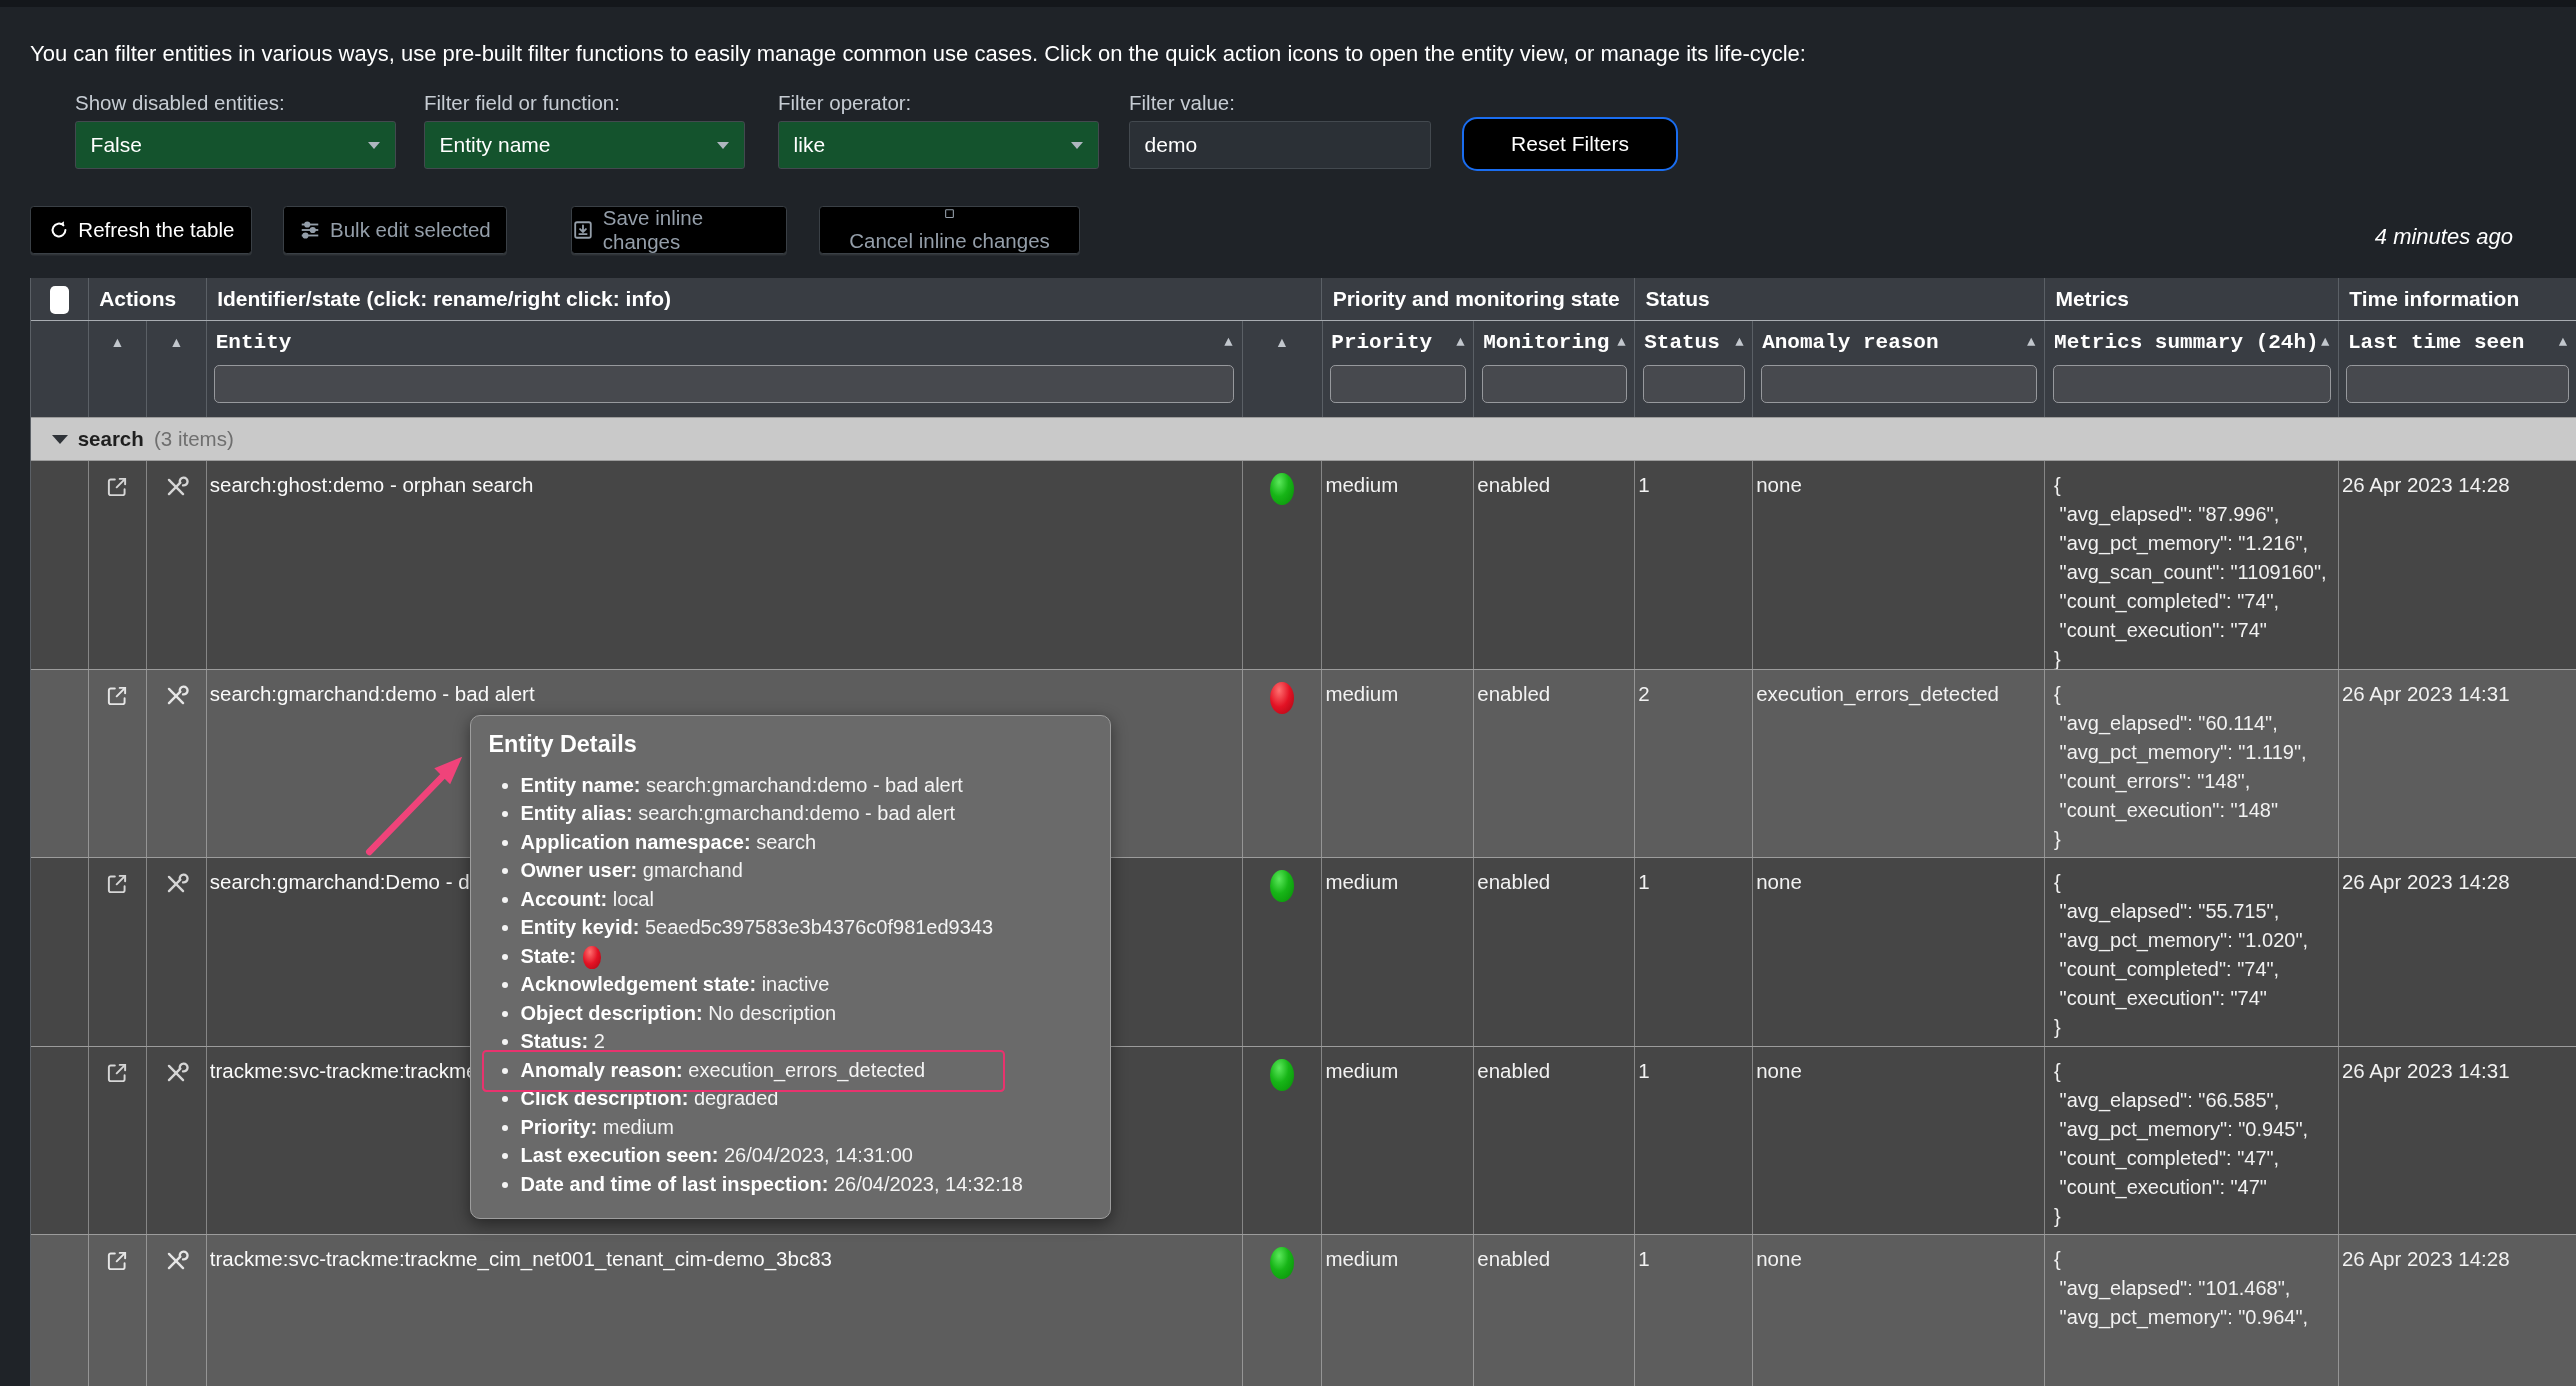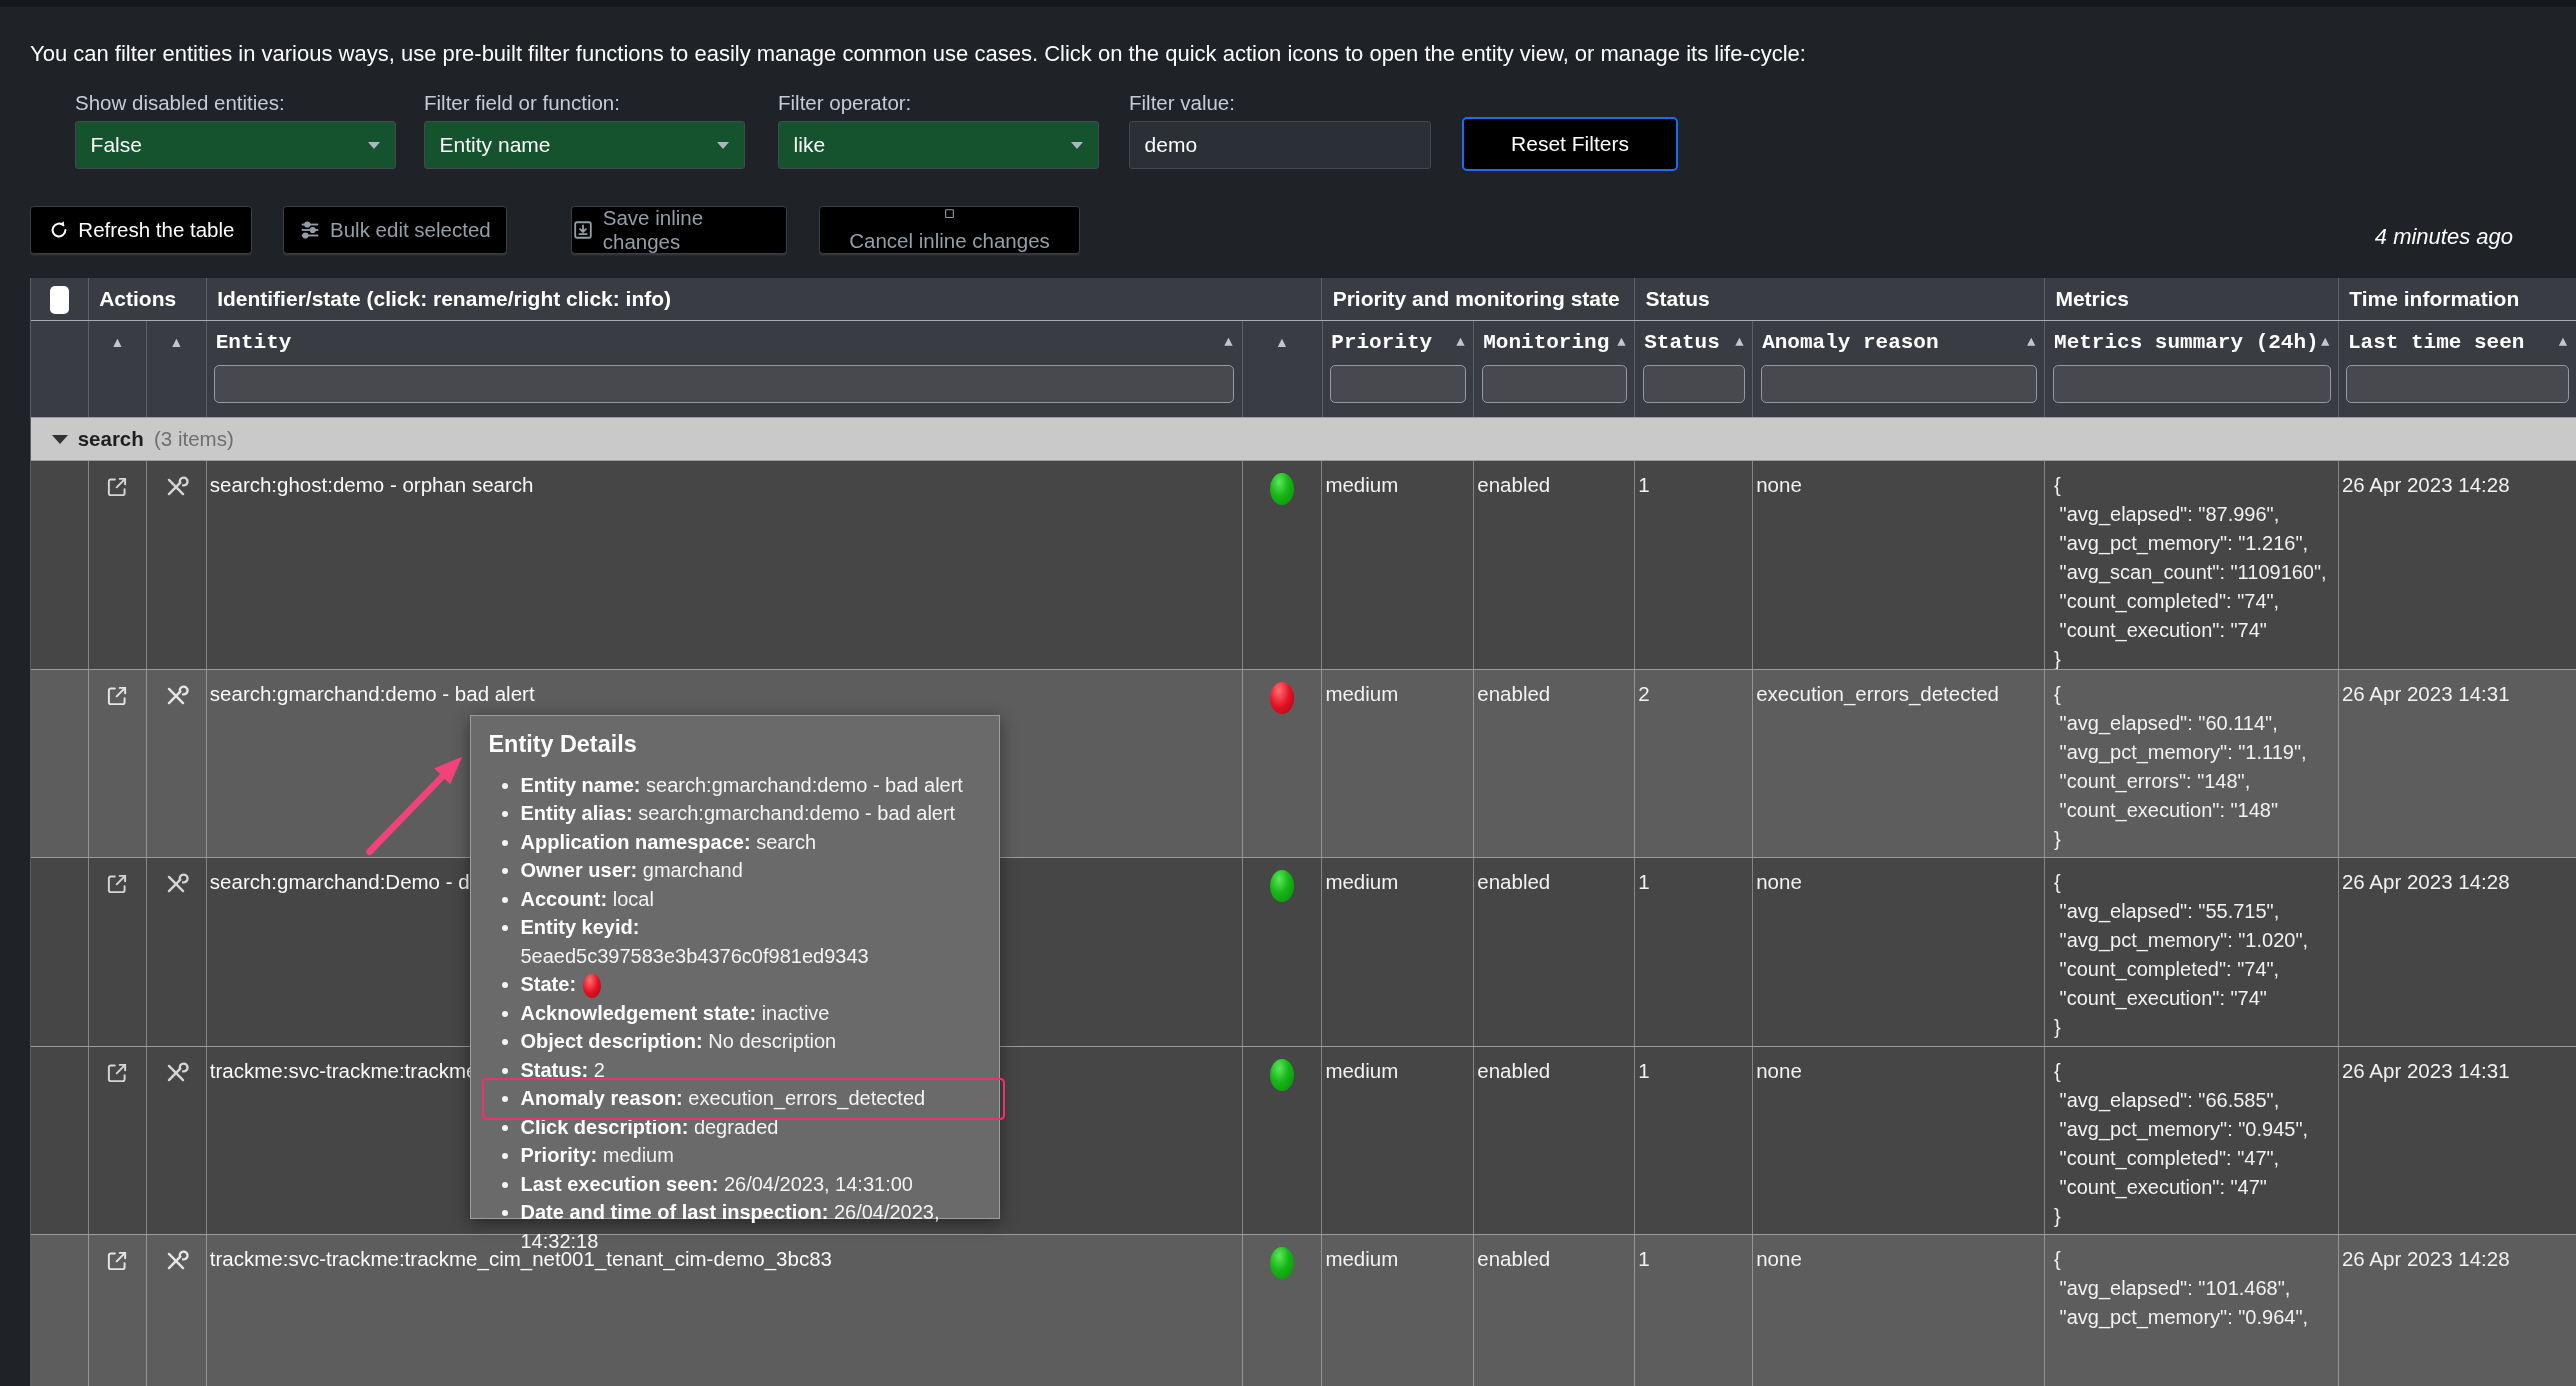--- a/index.html
+++ b/index.html
@@ -11,21 +11,21 @@
 
   .flabel { position:absolute; top:91px; font-size:20.5px; color:#c6ccd3; }
   .fctrl  { position:absolute; top:121px; height:48px; background:#14532d; border:0.7px solid #43494f;
             border-radius:2.9px; display:flex; align-items:center; padding:0 14.6px; font-size:21px; color:#fff; }
   .fctrl .val { flex:1; }
   .chev { width:0; height:0; border-left:6.6px solid transparent; border-right:6.6px solid transparent;
           border-top:7.3px solid #aeb6bf; margin-left:10.2px; }
   #filter-value-input { position:absolute; top:121px; height:48px; background:#2b3036; border:0.7px solid #43494f;
             border-radius:2.9px; font-size:21px; color:#fff; padding:0 14.6px; font-family:"Liberation Sans",sans-serif; }
   #reset-btn { position:absolute; left:1462px; top:117px; width:216px; height:54px; background:#000;
-            border:2.2px solid #1a6df0; border-radius:5px; color:#fff; font-size:21px; display:flex;
+            border:2.2px solid #1a6df0; border-radius:15px; color:#fff; font-size:21px; display:flex;
             align-items:center; justify-content:center; }
 
   .tbtn { position:absolute; top:206px; height:48px; background:#000; border:0.7px solid #3a4046;
           border-radius:3.7px; display:flex; align-items:center; justify-content:center; gap:8.8px;
           font-size:20.5px; box-shadow:0 1.5px 0 rgba(255,255,255,0.08); }
   .tbtn.enabled { color:#ffffff; }
   .tbtn.disabled { color:#949ea9; }
   #last-refresh { position:absolute; right:63px; top:224px; font-size:22px; font-style:italic; color:#fff; }
 
   
@@ -68,22 +68,22 @@
   .entity { font-size:20.5px; color:#fafafa; white-space:nowrap; padding-top:11.7px; padding-left:2.9px; }
   .dotcell { display:flex; justify-content:center; padding-top:11.7px; }
   .dot { width:23.4px; height:32px; border-radius:50%; }
   .dot.green { background: radial-gradient(ellipse at 38% 28%, #5ce85c 0%, #17b517 45%, #068c06 100%); }
   .dot.red   { background: radial-gradient(ellipse at 38% 26%, #ff7070 0%, #e31224 50%, #a50613 100%); }
   .cellv { font-size:20.5px; padding-top:11.7px; padding-left:2.9px; white-space:nowrap; }
   .mline { font-size:20px; line-height:29px; white-space:pre; }
   .metcell { padding-top:10.2px; }
 
   
-  #tooltip { position:absolute; left:470px; top:715px; width:530px; height:504px; background:#6a6a6a;
-             border:0.7px solid #9d9d9d; border-radius:0; box-shadow:0 4.4px 16px rgba(0,0,0,0.45);
+  #tooltip { position:absolute; left:470px; top:715px; width:641px; height:504px; background:#6a6a6a;
+             border:0.7px solid #9d9d9d; border-radius:10px; box-shadow:0 4.4px 16px rgba(0,0,0,0.45);
              padding:14.6px 17.5px; z-index:50; }
   #tooltip h3 { font-size:23.4px; font-weight:bold; color:#fff; margin-bottom:13px; }
   #tooltip ul { list-style:disc; padding-left:32px; }
   #tooltip li { font-size:20px; line-height:28.5px; color:#f4f4f4; }
   #tooltip li b { color:#ffffff; }
   #tooltip li.hl { position:relative; }
   #tooltip li.hl::after { content:""; position:absolute; left:-39px; top:-5.8px; width:519px; height:38px;
              border:2.2px solid #e8336e; border-radius:4.4px; pointer-events:none; }
   .minidot { display:inline-block; width:17.5px; height:23.4px; border-radius:50%; vertical-align:middle;
              margin-left:7.3px; background: radial-gradient(ellipse at 38% 26%, #ff7070 0%, #e31224 50%, #a50613 100%); }

